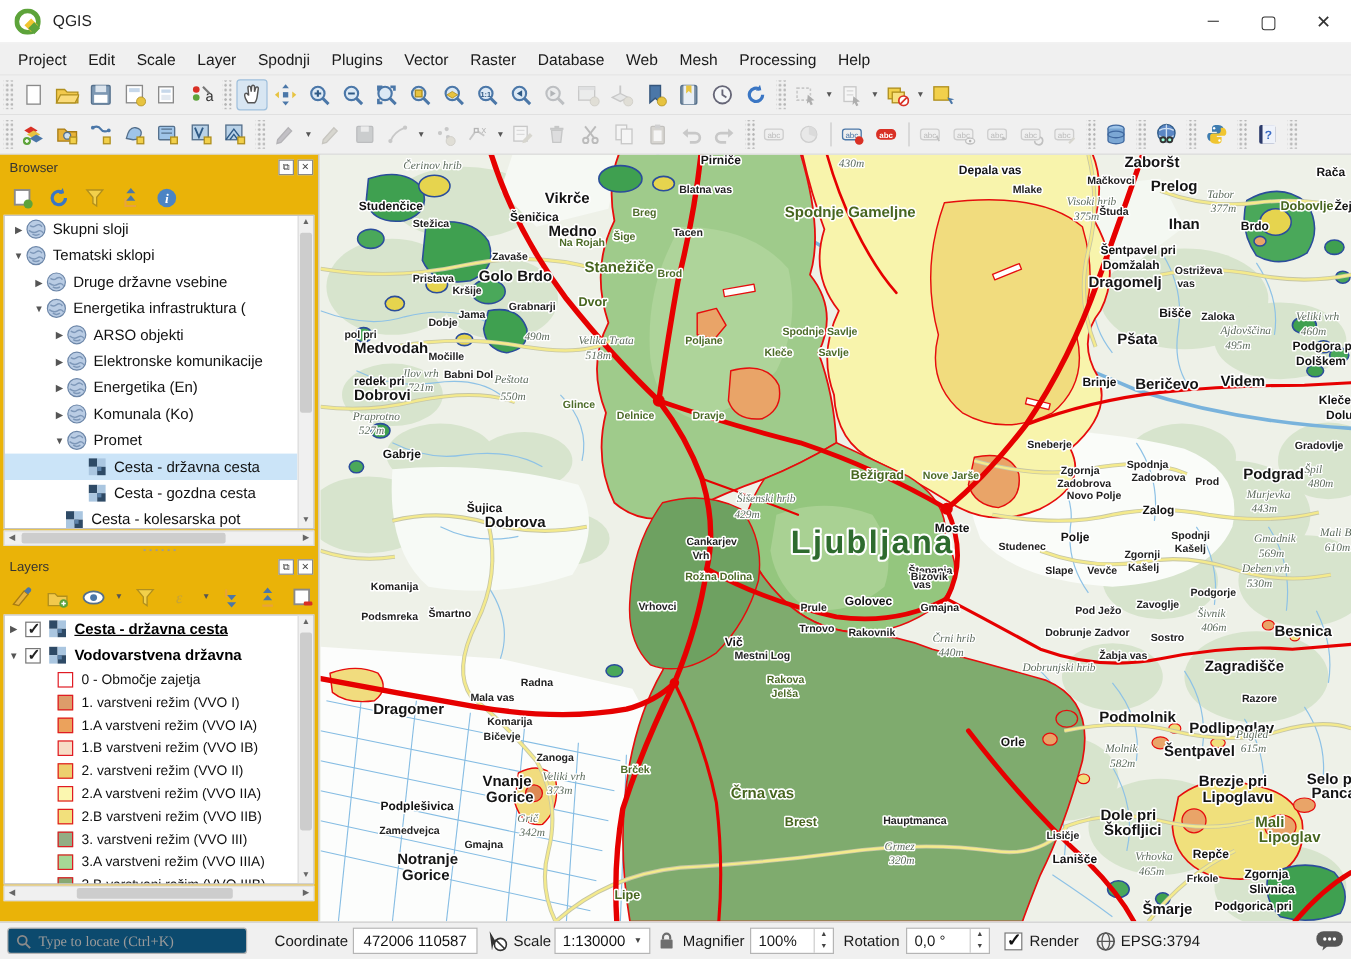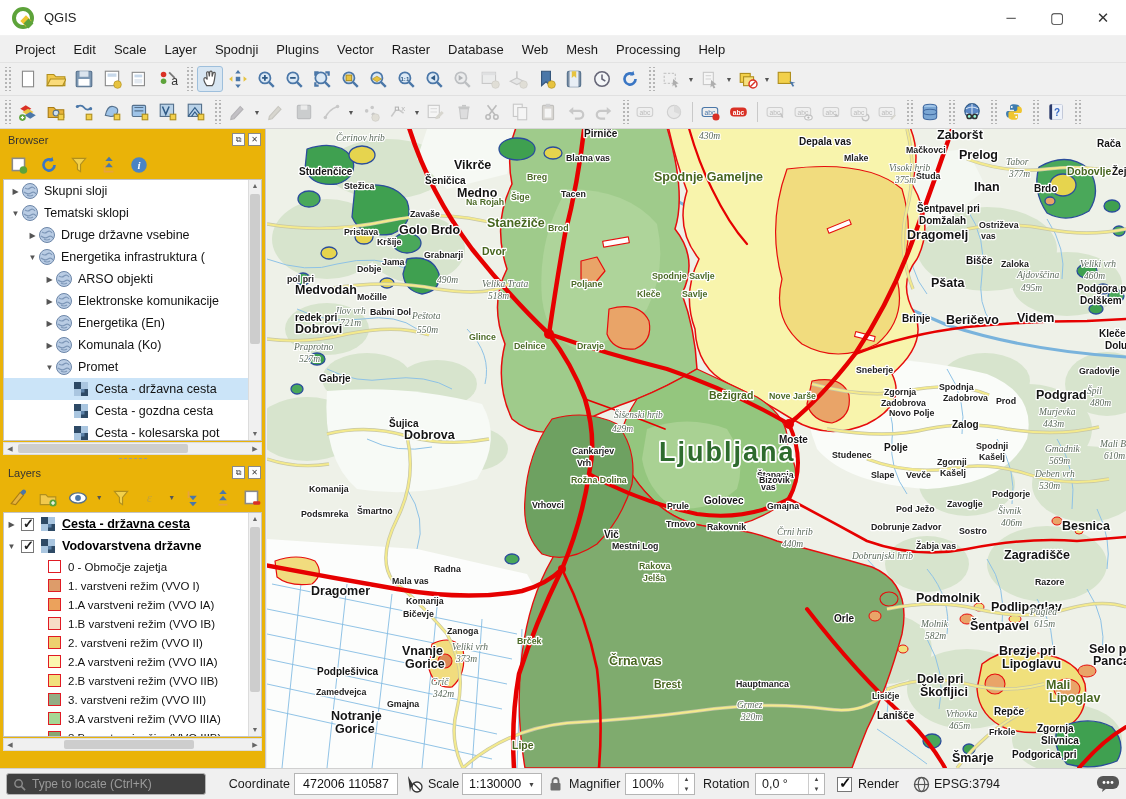--- a/index.html
+++ b/index.html
@@ -67,21 +67,21 @@
   .ml.t2 { font:bold 12.5px "Liberation Sans",sans-serif; fill:#141414; }
   .ml.s  { font:bold 8.8px "Liberation Sans",sans-serif; fill:#222; }
   .ml.g  { font:bold 10.5px "Liberation Sans",sans-serif; fill:#47661f; }
   .ml.g2 { font:bold 12.5px "Liberation Sans",sans-serif; fill:#47661f; }
   .ml.gs { font:bold 8.8px "Liberation Sans",sans-serif; fill:#4c6b28; }
   .ml.h  { font:italic 9.5px "Liberation Serif",serif; fill:#5c6b5c; stroke-width:2.2px; }
   .ml.b  { font:bold 27px "Liberation Sans",sans-serif; fill:#2e6b2e; letter-spacing:2px; stroke-width:3.5px; }
 
   
   .statusbar { position:absolute; left:0; top:768px; width:1126px; height:31px; background:#f0f0f0; border-top:1px solid #d0d0d0; display:flex; align-items:center; padding:0 6px; font-size:12.5px; color:#1a1a1a; }
-  .locator { width:200px; height:22px; background:#404040; border:1px solid #b5b5b5; border-radius:3px; display:flex; align-items:center; padding:0 6px; color:#9a9a9a; font-size:12px; gap:6px; }
+  .locator { width:200px; height:22px; background:#0c4a6e; border:1px solid #b5b5b5; border-radius:3px; display:flex; align-items:center; padding:0 6px; color:#9a9a9a; font-size:12px; gap:6px;font-family:Liberation Serif, serif; }
   .sb-label { overflow:hidden; white-space:nowrap; flex:none; }
   .sb-field { height:22px; background:#fff; border:1px solid #b5b5b5; display:flex; align-items:center; justify-content:center; font-size:12.5px; color:#111; flex:none; }
   .spin { display:flex; flex:none; border:1px solid #b5b5b5; background:#fff; height:22px; }
   .spin .val { padding:0 6px; display:flex; align-items:center; min-width:52px; }
   .spin .arrows { width:16px; border-left:1px solid #ccc; display:flex; flex-direction:column; }
   .spin .arrows div { flex:1; font-size:6px; color:#444; text-align:center; line-height:10px; }
   .sb-check { width:15px; height:15px; border:1px solid #777; background:#fff; position:relative; flex:none; }
   .sb-check:after { content:"✓"; position:absolute; left:1px; top:-4px; font-weight:bold; font-size:15px; color:#111; }
 </style>
 </head>
@@ -685,21 +685,21 @@
               <span class="texp"></span>
               <span class="ticon"><svg viewBox="0 0 18 18">
                   <rect x="2" y="2" width="7" height="7" fill="#2e4a66"></rect>
                   <rect x="9" y="2" width="7" height="7" fill="#aac6e0"></rect>
                   <rect x="2" y="9" width="7" height="7" fill="#aac6e0"></rect>
                   <rect x="9" y="9" width="7" height="7" fill="#2e4a66"></rect>
                   <rect x="9" y="9" width="3.5" height="3.5" fill="#5d82a8"></rect>
                 </svg></span>
               <span>Cesta - gozdna cesta</span>
             </div>
-            <div class="trow" style="padding-left: 57px;">
+            <div class="trow" style="padding-left: 38px;">
               <span class="texp"></span>
               <span class="ticon"><svg viewBox="0 0 18 18">
                   <rect x="2" y="2" width="7" height="7" fill="#2e4a66"></rect>
                   <rect x="9" y="2" width="7" height="7" fill="#aac6e0"></rect>
                   <rect x="2" y="9" width="7" height="7" fill="#aac6e0"></rect>
                   <rect x="9" y="9" width="7" height="7" fill="#2e4a66"></rect>
                   <rect x="9" y="9" width="3.5" height="3.5" fill="#5d82a8"></rect>
                 </svg></span>
               <span>Cesta - kolesarska pot</span>
             </div>
@@ -800,21 +800,21 @@
             <div class="lrow">
               <span class="texp" style="width: 15px;">▼</span>
               <span class="cb on"></span>
               <span class="ticon"><svg viewBox="0 0 18 18">
                   <rect x="2" y="2" width="7" height="7" fill="#2e4a66"></rect>
                   <rect x="9" y="2" width="7" height="7" fill="#aac6e0"></rect>
                   <rect x="2" y="9" width="7" height="7" fill="#aac6e0"></rect>
                   <rect x="9" y="9" width="7" height="7" fill="#2e4a66"></rect>
                   <rect x="9" y="9" width="3.5" height="3.5" fill="#5d82a8"></rect>
                 </svg></span>
-              <span class="lname">Vodovarstvena državne</span>
+              <span class="lname">Vodovarstvena državna</span>
             </div>
             <div class="legrow">
               <span class="sw" style="background: rgb(255, 255, 255); border-color: rgb(224, 27, 36);"></span>
               <span>0 - Območje zajetja</span>
             </div>
             <div class="legrow">
               <span class="sw" style="background: rgb(221, 156, 106); border-color: rgb(224, 27, 36);"></span>
               <span>1. varstveni režim (VVO I)</span>
             </div>
             <div class="legrow">

